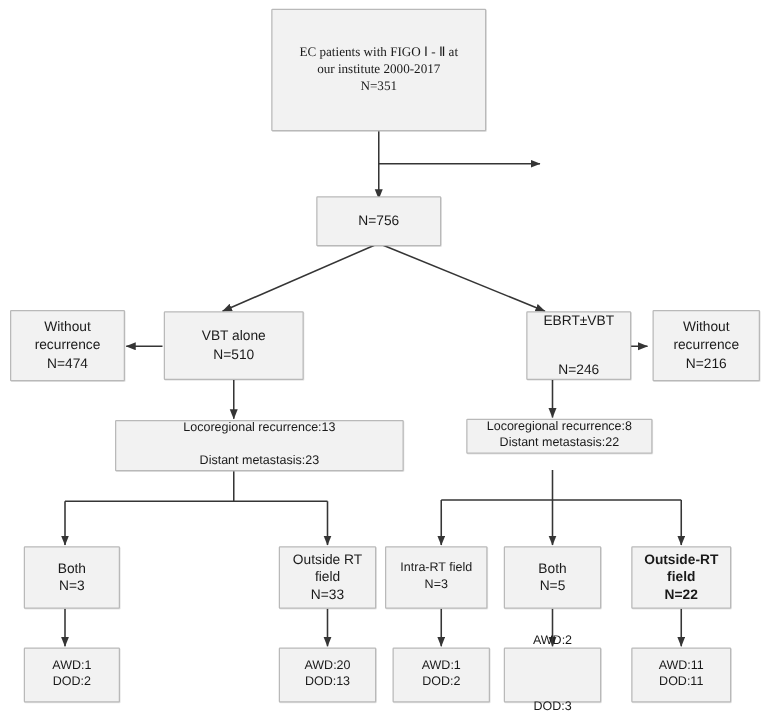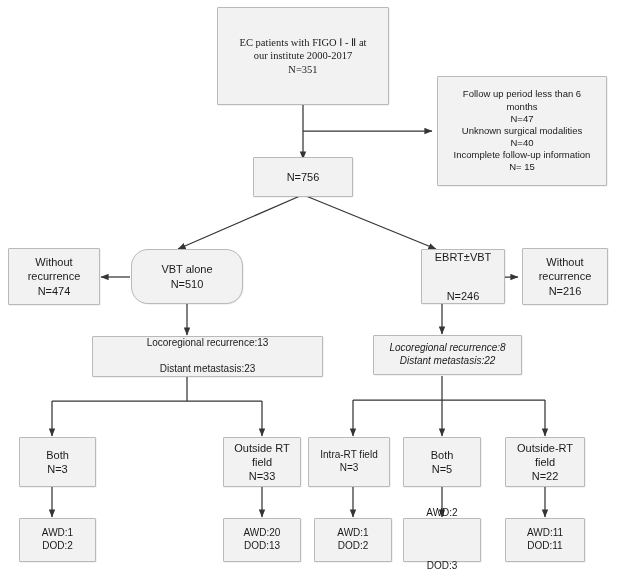--- a/index.html
+++ b/index.html
@@ -97,62 +97,53 @@
       <path d="M545,487 L545,517" marker-end="url(#arrow)"></path>
     </g>
   </svg>
 
   <div class="node fs105" style="left:217px; top:7px; width:172px; height:98px;">
     <span class="ln">EC patients with FIGO Ⅰ - Ⅱ at</span>
     <span class="ln">our institute 2000-2017</span>
     <span class="ln">N=351</span>
   </div>
 
-  <div class="node fs95" style="left:437px; top:76px; width:170px; height:110px;">
-    <span class="ln">Follow up period  less than 6</span>
-    <span class="ln">months</span>
-    <span class="ln">N=47</span>
-    <span class="ln">Unknown surgical modalities</span>
-    <span class="ln">N=40</span>
-    <span class="ln">Incomplete follow-up information</span>
-    <span class="ln">N= 15</span>
-  </div>
 
   <div class="node fs11" style="left:253px; top:157px; width:100px; height:40px;">
     <span class="ln">N=756</span>
   </div>
 
   <div class="node fs11" style="left:8px; top:248px; width:92px; height:57px;">
     <span class="ln">Without</span>
     <span class="ln">recurrence</span>
     <span class="ln">N=474</span>
   </div>
 
-  <div class="node fs11" style="left:131px; top:249px; width:112px; height:55px;border-radius:17px;">
+  <div class="node fs11" style="left:131px; top:249px; width:112px; height:55px;">
     <span class="ln">VBT alone</span>
     <span class="ln">N=510</span>
   </div>
 
   <div class="node fs11" style="left:421px; top:249px; width:84px; height:55px;gap:25px;">
     <span class="ln">EBRT±VBT</span>
     <span class="ln">N=246</span>
   </div>
 
   <div class="node fs11" style="left:522px; top:248px; width:86px; height:57px;">
     <span class="ln">Without</span>
     <span class="ln">recurrence</span>
     <span class="ln">N=216</span>
   </div>
 
   <div class="node fs10" style="left:92px; top:336px; width:231px; height:41px;justify-content:space-between;">
     <span class="ln">Locoregional recurrence:13</span>
     <span class="ln">Distant metastasis:23</span>
   </div>
 
-  <div class="node fs10" style="left:373px; top:335px; width:149px; height:40px;font-style:italic;">
+  <div class="node fs10" style="left:373px; top:335px; width:149px; height:28px;">
     <span class="ln">Locoregional recurrence:8</span>
     <span class="ln">Distant metastasis:22</span>
   </div>
 
   <div class="node fs11" style="left:19px; top:437px; width:77px; height:50px;">
     <span class="ln">Both</span>
     <span class="ln">N=3</span>
   </div>
 
   <div class="node fs11" style="left:223px; top:437px; width:78px; height:50px;">
@@ -164,21 +155,21 @@
   <div class="node fs10" style="left:308px; top:437px; width:82px; height:50px;">
     <span class="ln">Intra-RT field</span>
     <span class="ln">N=3</span>
   </div>
 
   <div class="node fs11" style="left:403px; top:437px; width:78px; height:50px;">
     <span class="ln">Both</span>
     <span class="ln">N=5</span>
   </div>
 
-  <div class="node fs11" style="left:505px; top:437px; width:80px; height:50px;">
+  <div class="node fs11" style="left:505px; top:437px; width:80px; height:50px;font-weight:bold;">
     <span class="ln">Outside-RT</span>
     <span class="ln">field</span>
     <span class="ln">N=22</span>
   </div>
 
   <div class="node fs10" style="left:19px; top:518px; width:77px; height:44px;">
     <span class="ln">AWD:1</span>
     <span class="ln">DOD:2</span>
   </div>
 

